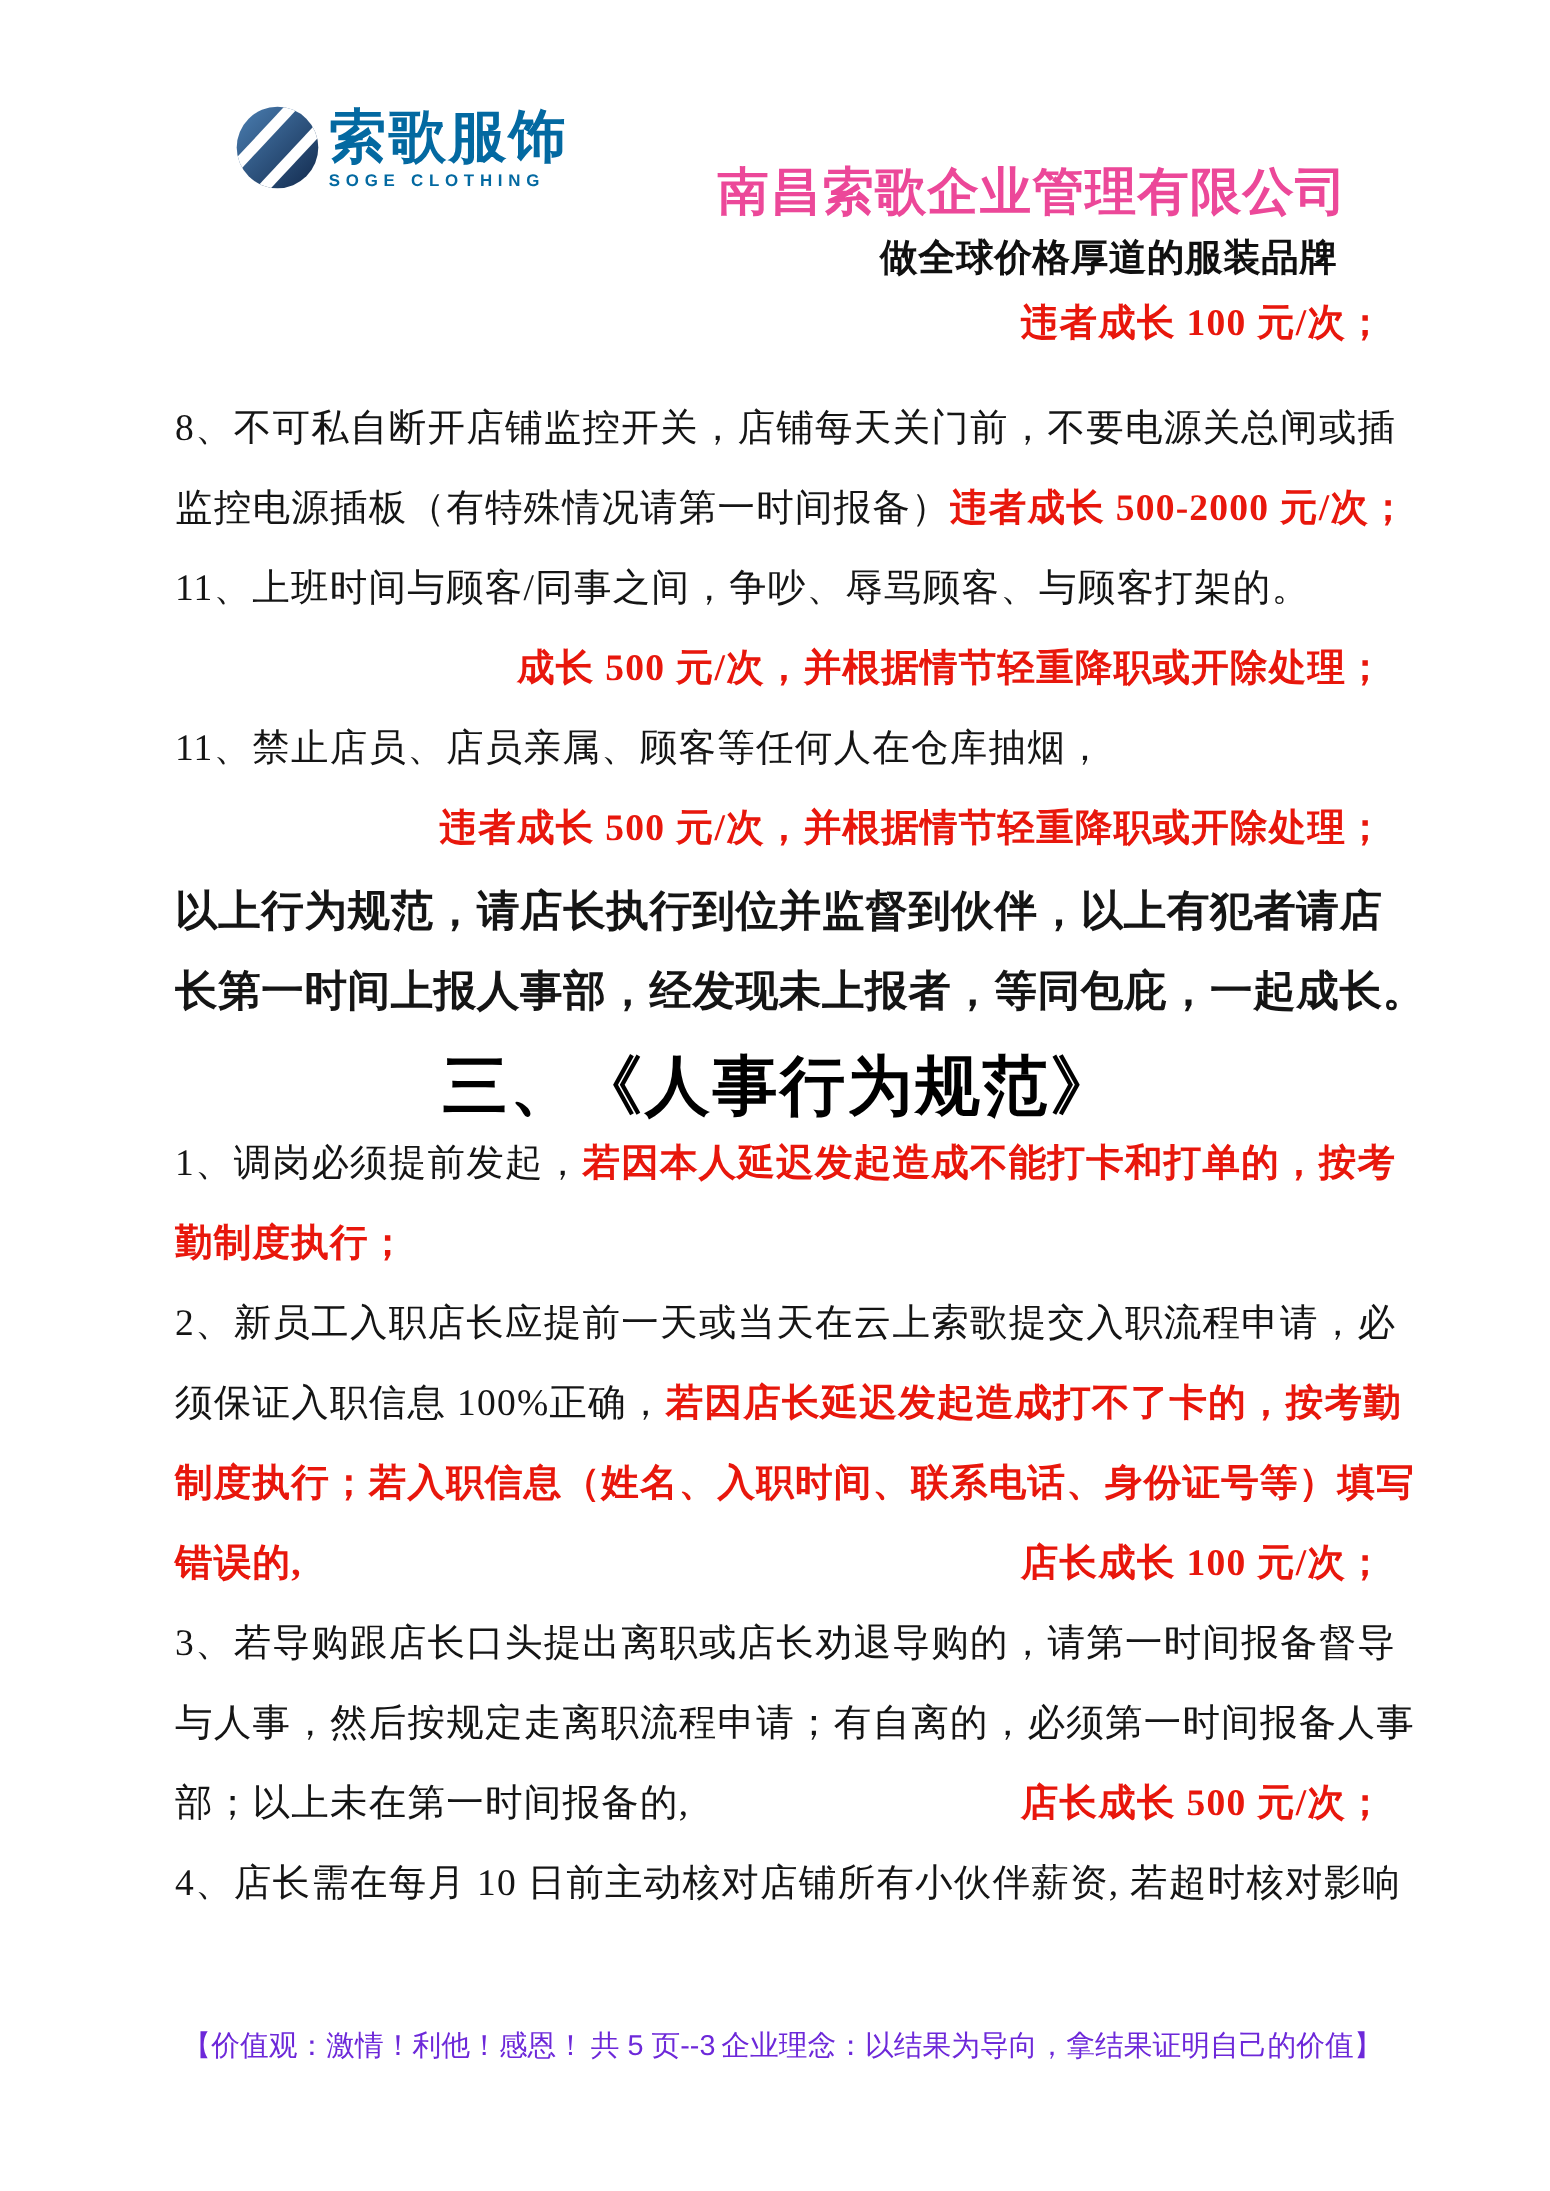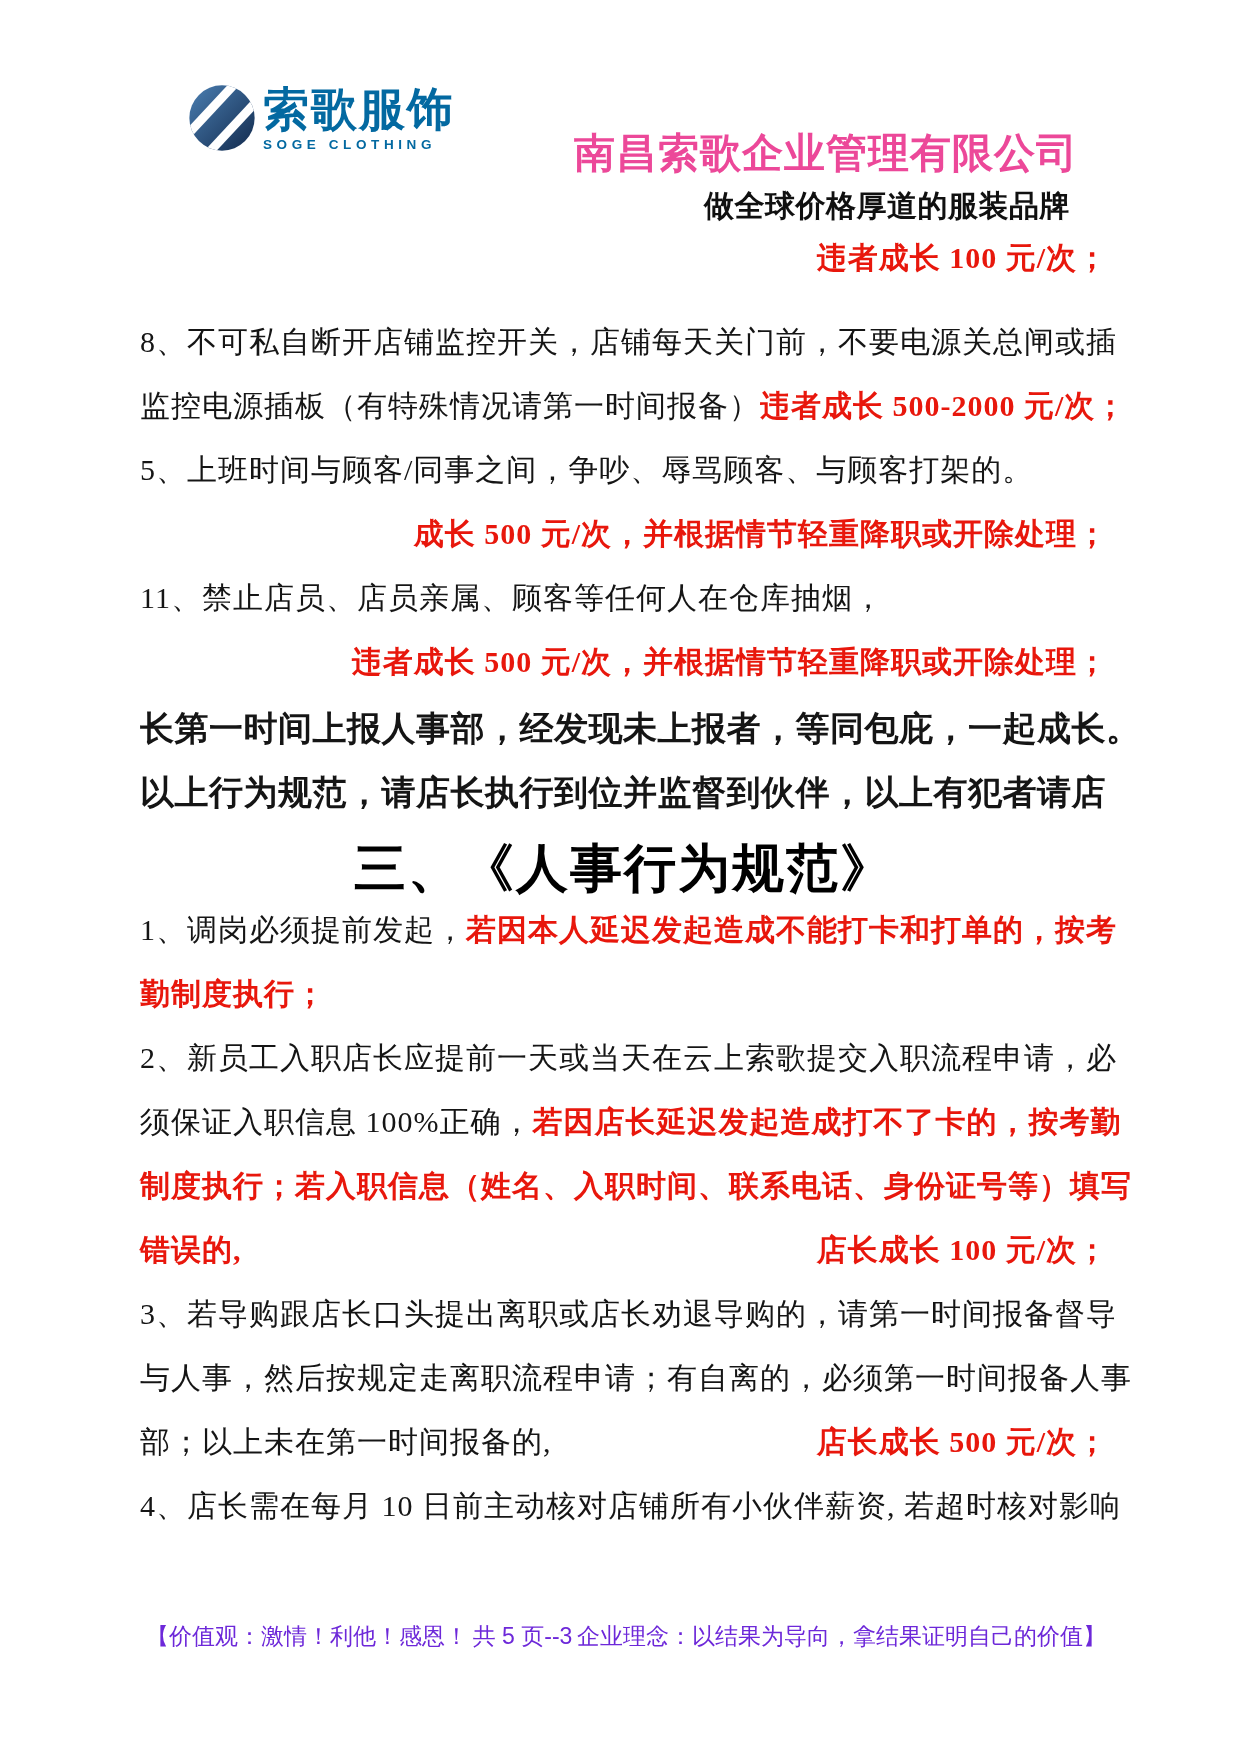--- a/index.html
+++ b/index.html
@@ -83,36 +83,36 @@
         <span class="red">违者成长 100 元/次；</span>
       </div>
       <div class="line flow" style="margin-top: 20px;">
         <span>8、不可私自断开店铺监控开关，店铺每天关门前，不要电源关总闸或插</span>
       </div>
       <div class="line flow">
         <span>监控电源插板（有特殊情况请第一时间报备）</span>
         <span class="red">违者成长 500-2000 元/次；</span>
       </div>
       <div class="line flow">
-        <span>5、上班时间与顾客/同事之间，争吵、辱骂顾客、与顾客打架的。</span>
+        <span>11、上班时间与顾客/同事之间，争吵、辱骂顾客、与顾客打架的。</span>
       </div>
       <div class="line right">
         <span class="red">成长 500 元/次，并根据情节轻重降职或开除处理；</span>
       </div>
       <div class="line flow">
         <span>11、禁止店员、店员亲属、顾客等任何人在仓库抽烟，</span>
       </div>
       <div class="line right">
         <span class="red">违者成长 500 元/次，并根据情节轻重降职或开除处理；</span>
       </div>
       <div class="line flow emph">
-        <span>长第一时间上报人事部，经发现未上报者，等同包庇，一起成长。</span>
+        <span>以上行为规范，请店长执行到位并监督到伙伴，以上有犯者请店</span>
       </div>
       <div class="line flow emph">
-        <span>以上行为规范，请店长执行到位并监督到伙伴，以上有犯者请店</span>
+        <span>长第一时间上报人事部，经发现未上报者，等同包庇，一起成长。</span>
       </div>
       <div class="line heading">
         <span>三、《人事行为规范》</span>
       </div>
       <div class="line flow">
         <span>1、调岗必须提前发起，</span>
         <span class="red">若因本人延迟发起造成不能打卡和打单的，按考</span>
       </div>
       <div class="line flow">
         <span class="red">勤制度执行；</span>

